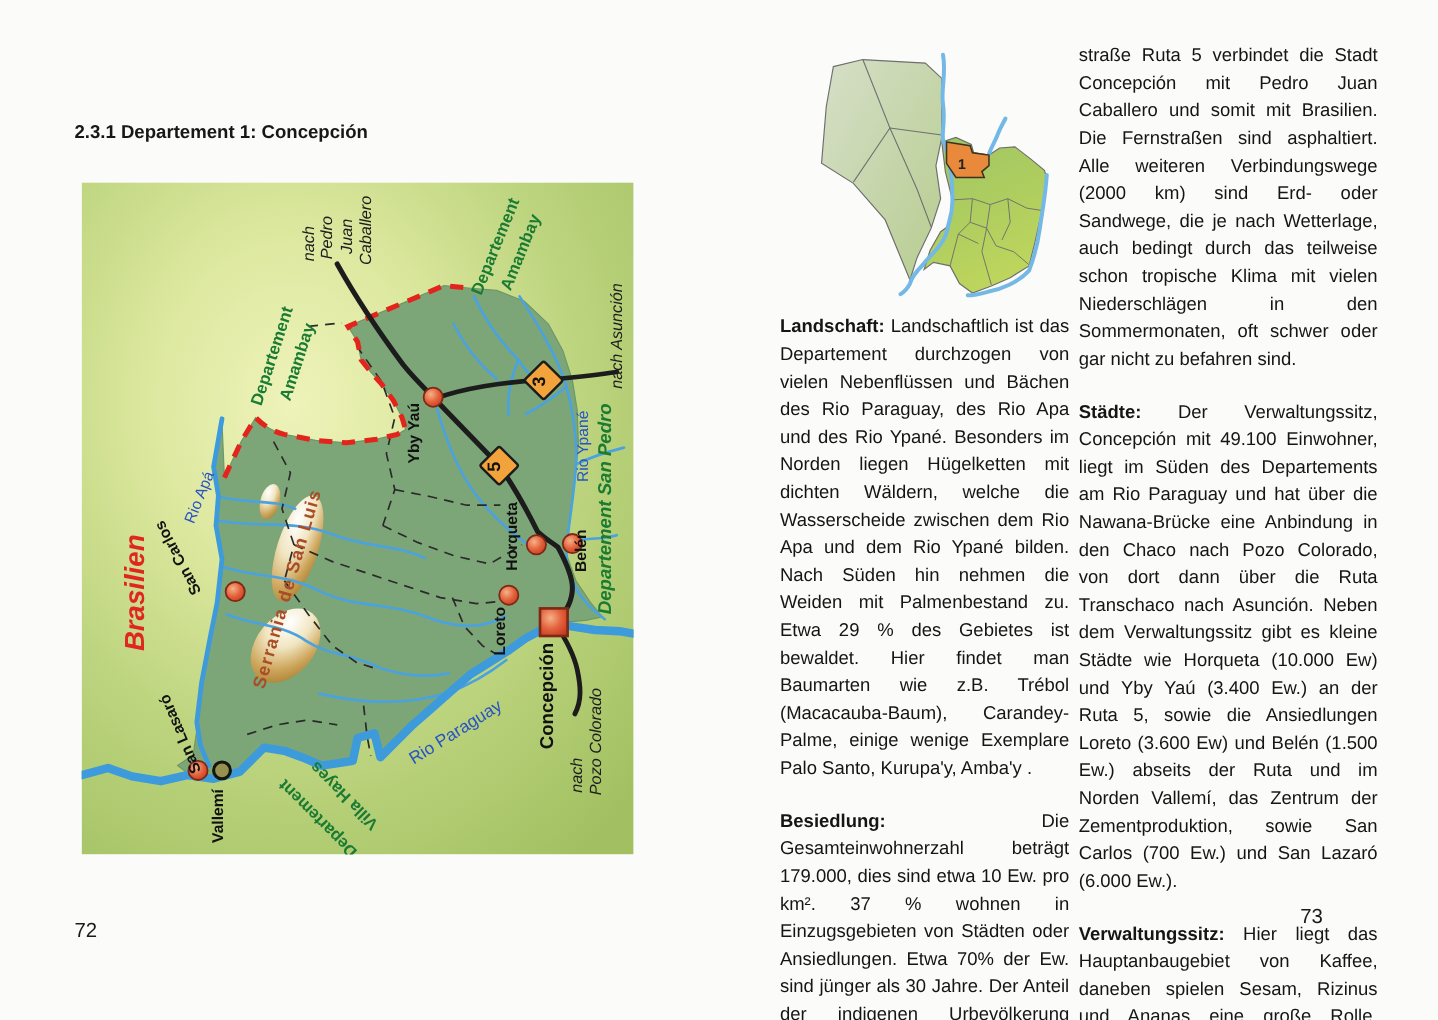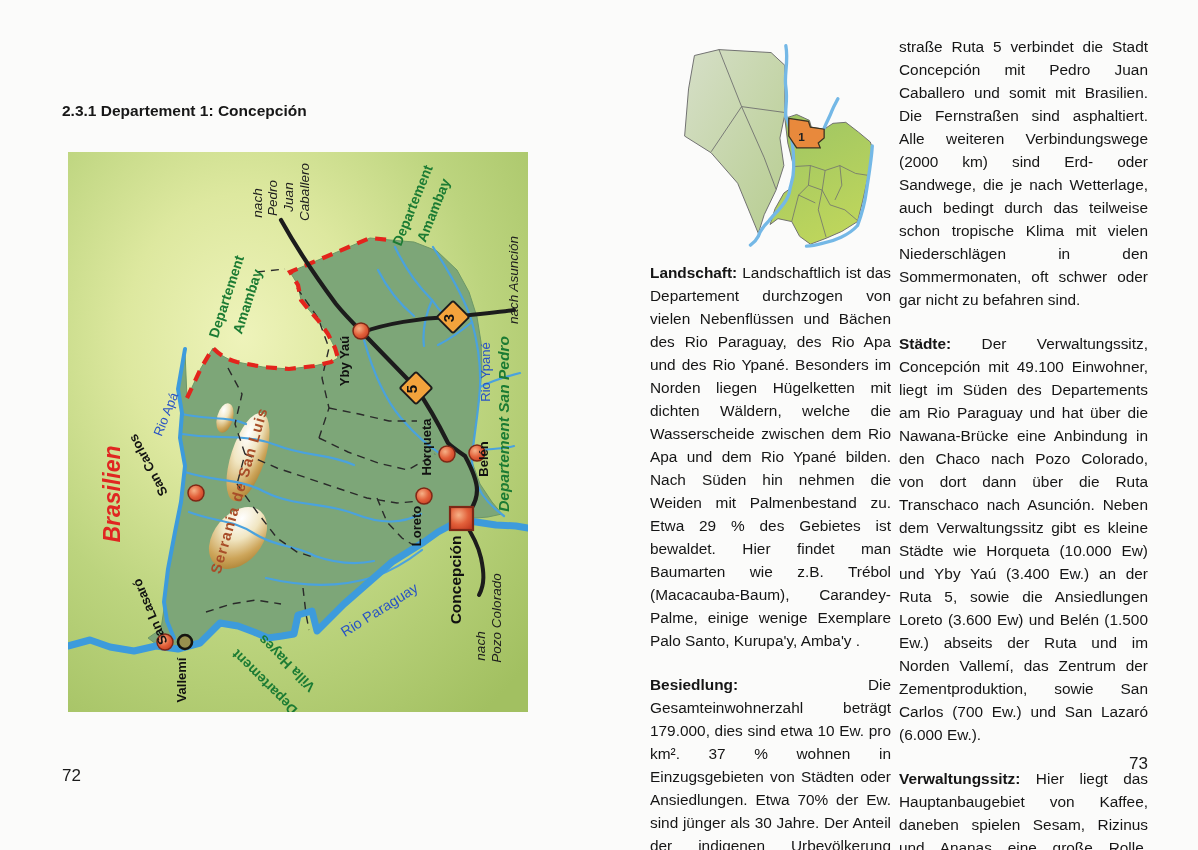--- a/index.html
+++ b/index.html
@@ -13,21 +13,21 @@
   .page-right{left:599px;width:599px;}
 
   .title-h1{position:absolute;left:62px;top:50px;font-size:19px;font-weight:bold;margin:0;letter-spacing:.2px;}
   .title-h2{position:absolute;left:62px;top:102px;font-size:15.5px;font-weight:bold;margin:0;}
 
   .map-svg{position:absolute;left:68px;top:152px;}
   .inset-svg{position:absolute;left:64px;top:28px;} 
 
   .pagenum{position:absolute;font-size:17px;color:#1a1a1a;}
   .pagenum-left{left:62px;top:766px;text-align:center;}
-  .pagenum-right{left:439px;top:754px;width:110px;text-align:right;}
+  .pagenum-right{left:439px;top:754px;width:110px;text-align:center;}
 
   .col{position:absolute;font-size:15.4px;line-height:23px;text-align:justify;color:#151515;}
   .col1{left:51px;top:261px;width:241px;}
   .col2{left:300px;top:35px;width:249px;}
   .col p{margin:0;}
   .col p + p{margin-top:21px;}
   .lead{font-weight:bold;}
 
   
   text{font-family:"Liberation Sans",sans-serif;}

